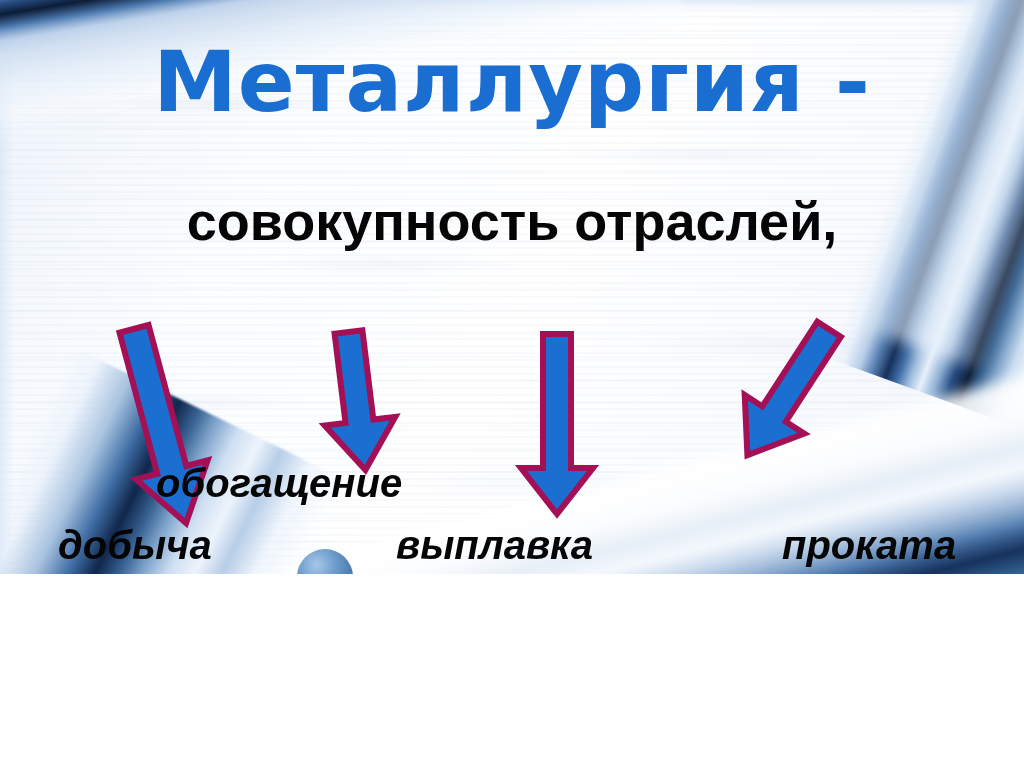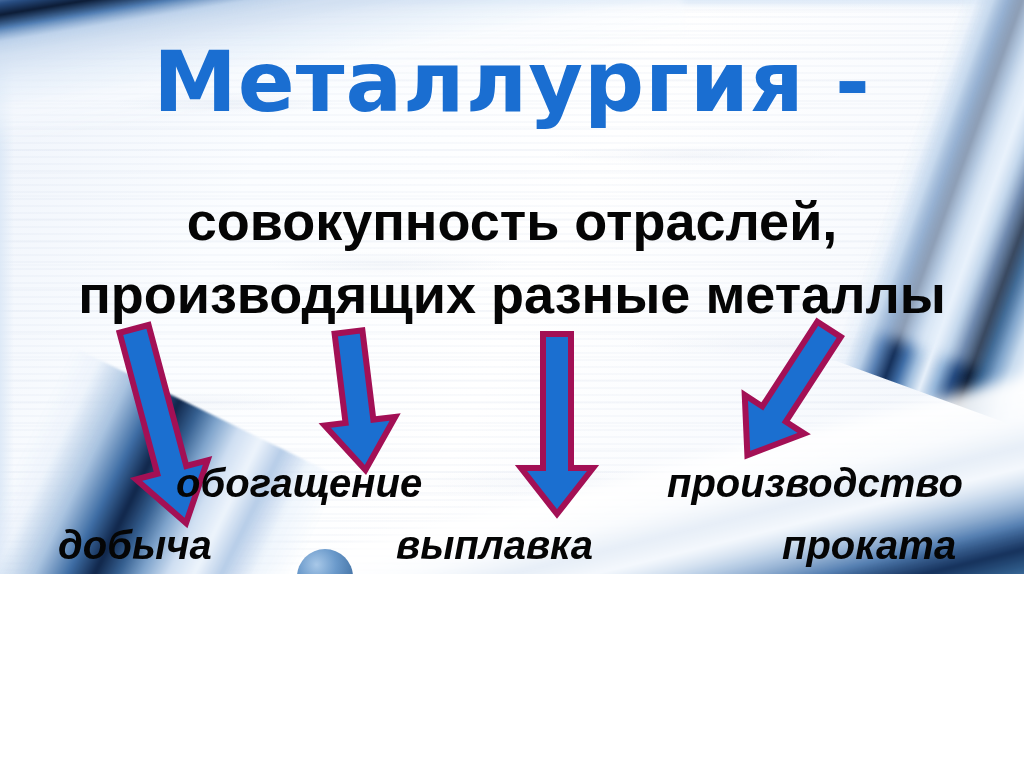--- a/index.html
+++ b/index.html
@@ -272,21 +272,21 @@
     position: absolute;
     font-family: "Liberation Sans", sans-serif;
     font-weight: 700;
     font-style: italic;
     font-size: 40px;
     line-height: 1.24;
     color: #050505;
     white-space: nowrap;
   }
   .label-dobycha     { left: 58px;  top: 521px; }
-  .label-obogasch    { left: 176px; top: 459px; }
+  .label-obogasch    { left: 156px; top: 459px; }
   .label-vyplavka    { left: 396px; top: 521px; }
   .label-metalla     { left: 398px; top: 582px; }
   .label-proizvodstvo{ left: 667px; top: 459px; }
   .label-prokata     { left: 742px; top: 521px; margin-left: 40px; }
 
   
   .figure {
     position: absolute;
     left: 258px;
     top: 546px;
@@ -310,21 +310,20 @@
   <div class="deco deco-top-right"></div>
   <div class="deco deco-top-right-glow"></div>
   <div class="deco deco-bottom-right"></div>
   <div class="deco deco-bottom-right-fade"></div>
   <div class="deco deco-bottom-left"></div>
 
   <div class="title">Металлургия  -</div>
 
   <div class="definition">
     <span class="line">совокупность отраслей,</span>
-    <span class="line">производящих разные металлы</span>
   </div>
 
   <div class="arrow arrow-1">
     <svg width="110" height="215" viewBox="0 0 110 215">
       <g transform="rotate(-15 55 0)">
         <path d="M 40 4 L 70 4 L 70 150 L 92 150 L 55 205 L 18 150 L 40 150 Z" fill="#1B6FD0" stroke="#A31055" stroke-width="6" stroke-linejoin="miter"></path>
       </g>
     </svg>
   </div>
 
@@ -346,21 +345,20 @@
     <svg width="120" height="165" viewBox="0 0 120 165">
       <g transform="rotate(33 40 6)">
         <path d="M 26 4 L 54 4 L 54 105 L 76 105 L 40 154 L 5 105 L 26 105 Z" fill="#1B6FD0" stroke="#A31055" stroke-width="6" stroke-linejoin="miter"></path>
       </g>
     </svg>
   </div>
 
   <div class="label label-dobycha">добыча</div>
   <div class="label label-obogasch">обогащение</div>
   <div class="label label-vyplavka">выплавка</div>
-  <div class="label label-proizvodstvo">производство</div>
   <div class="label label-prokata">проката</div>
 
   <div class="figure">
     <svg width="140" height="186" viewBox="0 0 140 186">
       <defs>
         <radialGradient id="gHead" cx="35%" cy="28%" r="78%">
           <stop offset="0%" stop-color="#a8c8e8"></stop>
           <stop offset="45%" stop-color="#6b9acb"></stop>
           <stop offset="100%" stop-color="#3c6b9e"></stop>
         </radialGradient>

